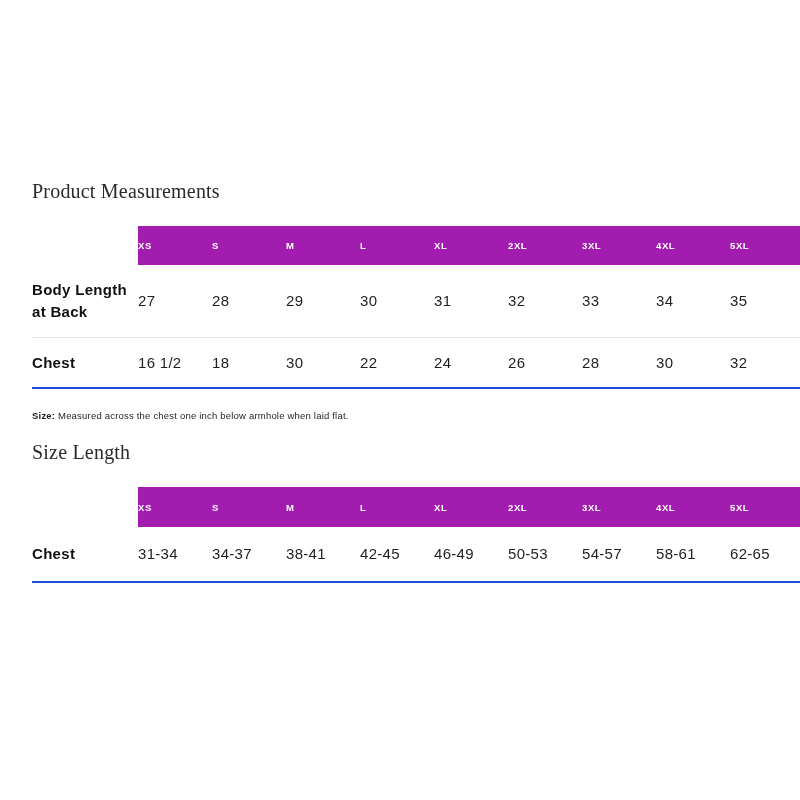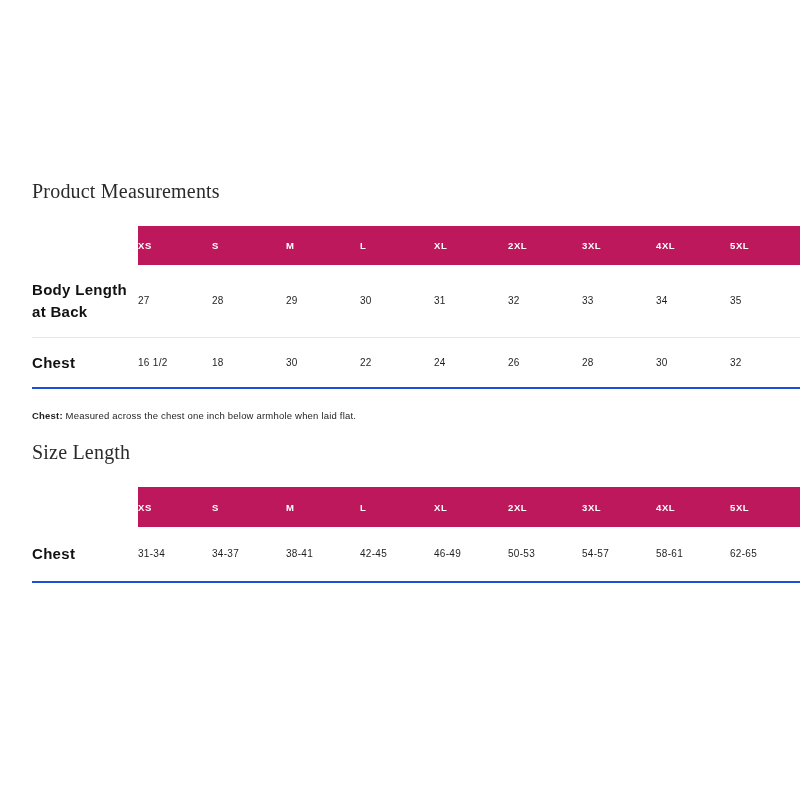--- a/index.html
+++ b/index.html
@@ -44,35 +44,35 @@
     margin: 0 0 24px 0;
     line-height: 1.1;
   }
 
   table.meas {
     border-collapse: collapse;
     width: 746px;
     table-layout: fixed;
   }
   table.meas thead th {
-    background: #be185d;
+    background: #a21caf;
     color: #ffffff;
     font-size: 9.5px;
     font-weight: bold;
     letter-spacing: 0.6px;
     text-align: left;
     padding: 14px 0 14px 0;
     height: 38px;
     box-sizing: border-box;
   }
   table.meas thead th.rowhead {
     background: #ffffff;
   }
   table.meas tbody td {
-    font-size: 10px;
+    font-size: 15px;
     color: #1f1f1f;
     padding: 14px 0;
     border-bottom: 1px solid #e6e6e6;
     vertical-align: middle;
     letter-spacing: 0.3px;
   }
   table.meas tbody td.rowlabel {
     font-weight: bold;
     font-size: 15px;
     line-height: 1.45;
@@ -172,21 +172,21 @@
           <td>26</td>
           <td>28</td>
           <td>30</td>
           <td>32</td>
         </tr>
       </tbody>
     </table>
 
     <div class="notes">
       <p class="note">
-        <b>Chest:</b><span> Measured across the chest one inch below armhole when laid flat.</span>
+        <b>Size:</b><span> Measured across the chest one inch below armhole when laid flat.</span>
       </p>
     </div>
   </section>
 
   <section class="section-size">
     <h2 class="section-title">Size Length</h2>
 
     <table class="meas">
       <colgroup>
         <col class="c-label">

